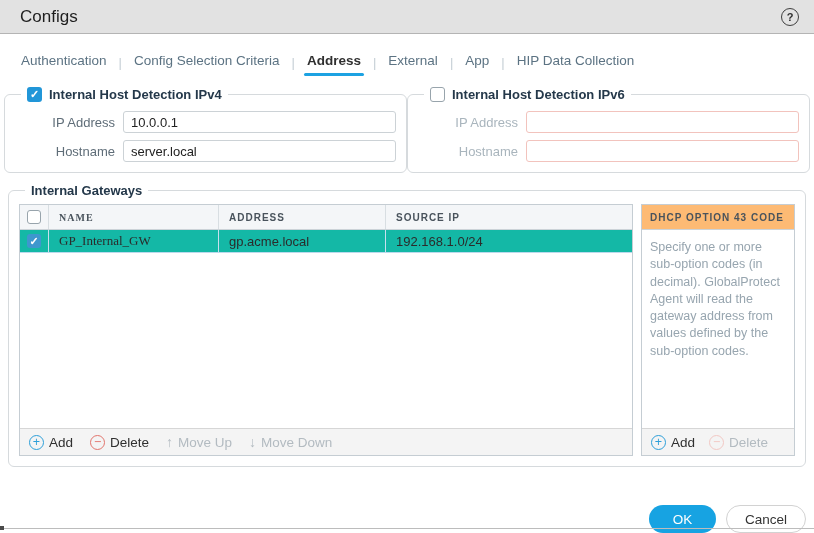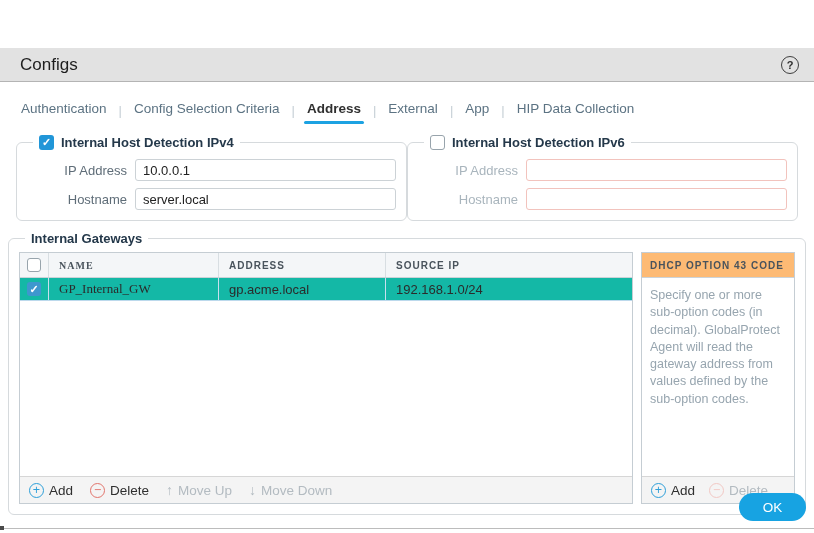--- a/index.html
+++ b/index.html
@@ -4,39 +4,39 @@
 <style>
   * { box-sizing: border-box; }
   html,body { margin:0; padding:0; }
   body {
     width:814px; height:533px; position:relative; overflow:hidden;
     background:#ffffff; font-family:"Liberation Sans", sans-serif; color:#333;
   }
   
   .titlebar {
     height:34px; background:#e2e2e2; border-bottom:1px solid #b4b4b4;
-    display:flex; align-items:center; justify-content:space-between; padding:0 15px 0 20px;margin-top:48px;
+    display:flex; align-items:center; justify-content:space-between; padding:0 15px 0 20px;
   }
   .title { font-size:17px; color:#1e1e1e; }
   .help-icon {
     width:18px; height:18px; border:1.5px solid #3f3f3f; border-radius:50%;
     display:flex; align-items:center; justify-content:center;
     font-size:11px; font-weight:bold; color:#2e2e2e; cursor:pointer;
   }
   
   .tabbar { display:flex; align-items:center; margin:15px 20px 0; height:27px; }
   .tab { font-size:13.5px; color:#5c7383; padding:3px 1px 7px; position:relative; cursor:pointer; white-space:nowrap; }
   .tab.active { color:#303030; font-weight:bold; }
   .tab.active::after {
     content:""; position:absolute; left:-2px; right:-2px; bottom:-1px; height:3px;
     background:#1ca2e2; border-radius:3px;
   }
   .tab-sep { color:#c4ced5; margin:0 11px; font-size:13px; }
   
-  .sections { display:flex; gap:0; margin:11px 16px 0; }
+  .sections { display:flex; gap:0; margin:11px 4px 0; }
   fieldset {
     border:1px solid #d6dadd; border-radius:6px; margin:0; padding:2px 10px 10px; flex:1; background:#fff;
   }
   legend { padding:0 6px; margin-left:6px; }
   .legend-inner { display:flex; align-items:center; gap:7px; font-size:13px; font-weight:bold; color:#24384a; }
   .checkbox {
     width:15px; height:15px; border-radius:3px; display:inline-flex;
     align-items:center; justify-content:center; flex:0 0 auto; cursor:pointer;
   }
   .checkbox.checked { background:#2196d8; }
@@ -83,21 +83,21 @@
   .arrow { font-size:14px; }
   
   .dhcp-panel { width:154px; border:1px solid #c5cdd3; display:flex; flex-direction:column; background:#fff; }
   .dhcp-head {
     background:#fdba74; border-bottom:1px solid #ccd3d8; height:25px; flex:0 0 auto;
     display:flex; align-items:center; padding:0 8px; font-size:10px; font-weight:bold;
     letter-spacing:1px; color:#49535c; white-space:nowrap;
   }
   .dhcp-body { flex:1; padding:9px 8px; font-size:12.5px; color:#97a5af; line-height:1.38; overflow:hidden; }
   
-  .footer { position:absolute; right:8px; bottom:12px; display:flex; gap:10px; }
+  .footer { position:absolute; right:8px; bottom:0; display:flex; gap:10px; }
   .btn {
     height:28px; border-radius:14px; font-size:13.5px; display:flex; align-items:center;
     justify-content:center; cursor:pointer; border:none; font-family:"Liberation Sans",sans-serif;
   }
   .btn-ok { background:#17a3e2; color:#fff; width:67px; }
   .btn-cancel { background:#fff; color:#333; border:1px solid #d2d2d2; width:80px; }
   
   .bottom-line { position:absolute; left:0; right:0; bottom:4px; height:1px; background:#bcbcbc; }
   .bottom-marker { position:absolute; left:0; bottom:3px; width:4px; height:4px; background:#4a4a4a; }
 </style>
@@ -224,16 +224,17 @@
           <span>Delete</span>
         </span>
       </div>
     </div>
 
   </div>
 </fieldset>
 
 <div class="footer">
   <button class="btn btn-ok">OK</button>
+  <button class="btn btn-cancel">Cancel</button>
 </div>
 
 <div class="bottom-line"></div>
 <div class="bottom-marker"></div>
 
 </body></html>

